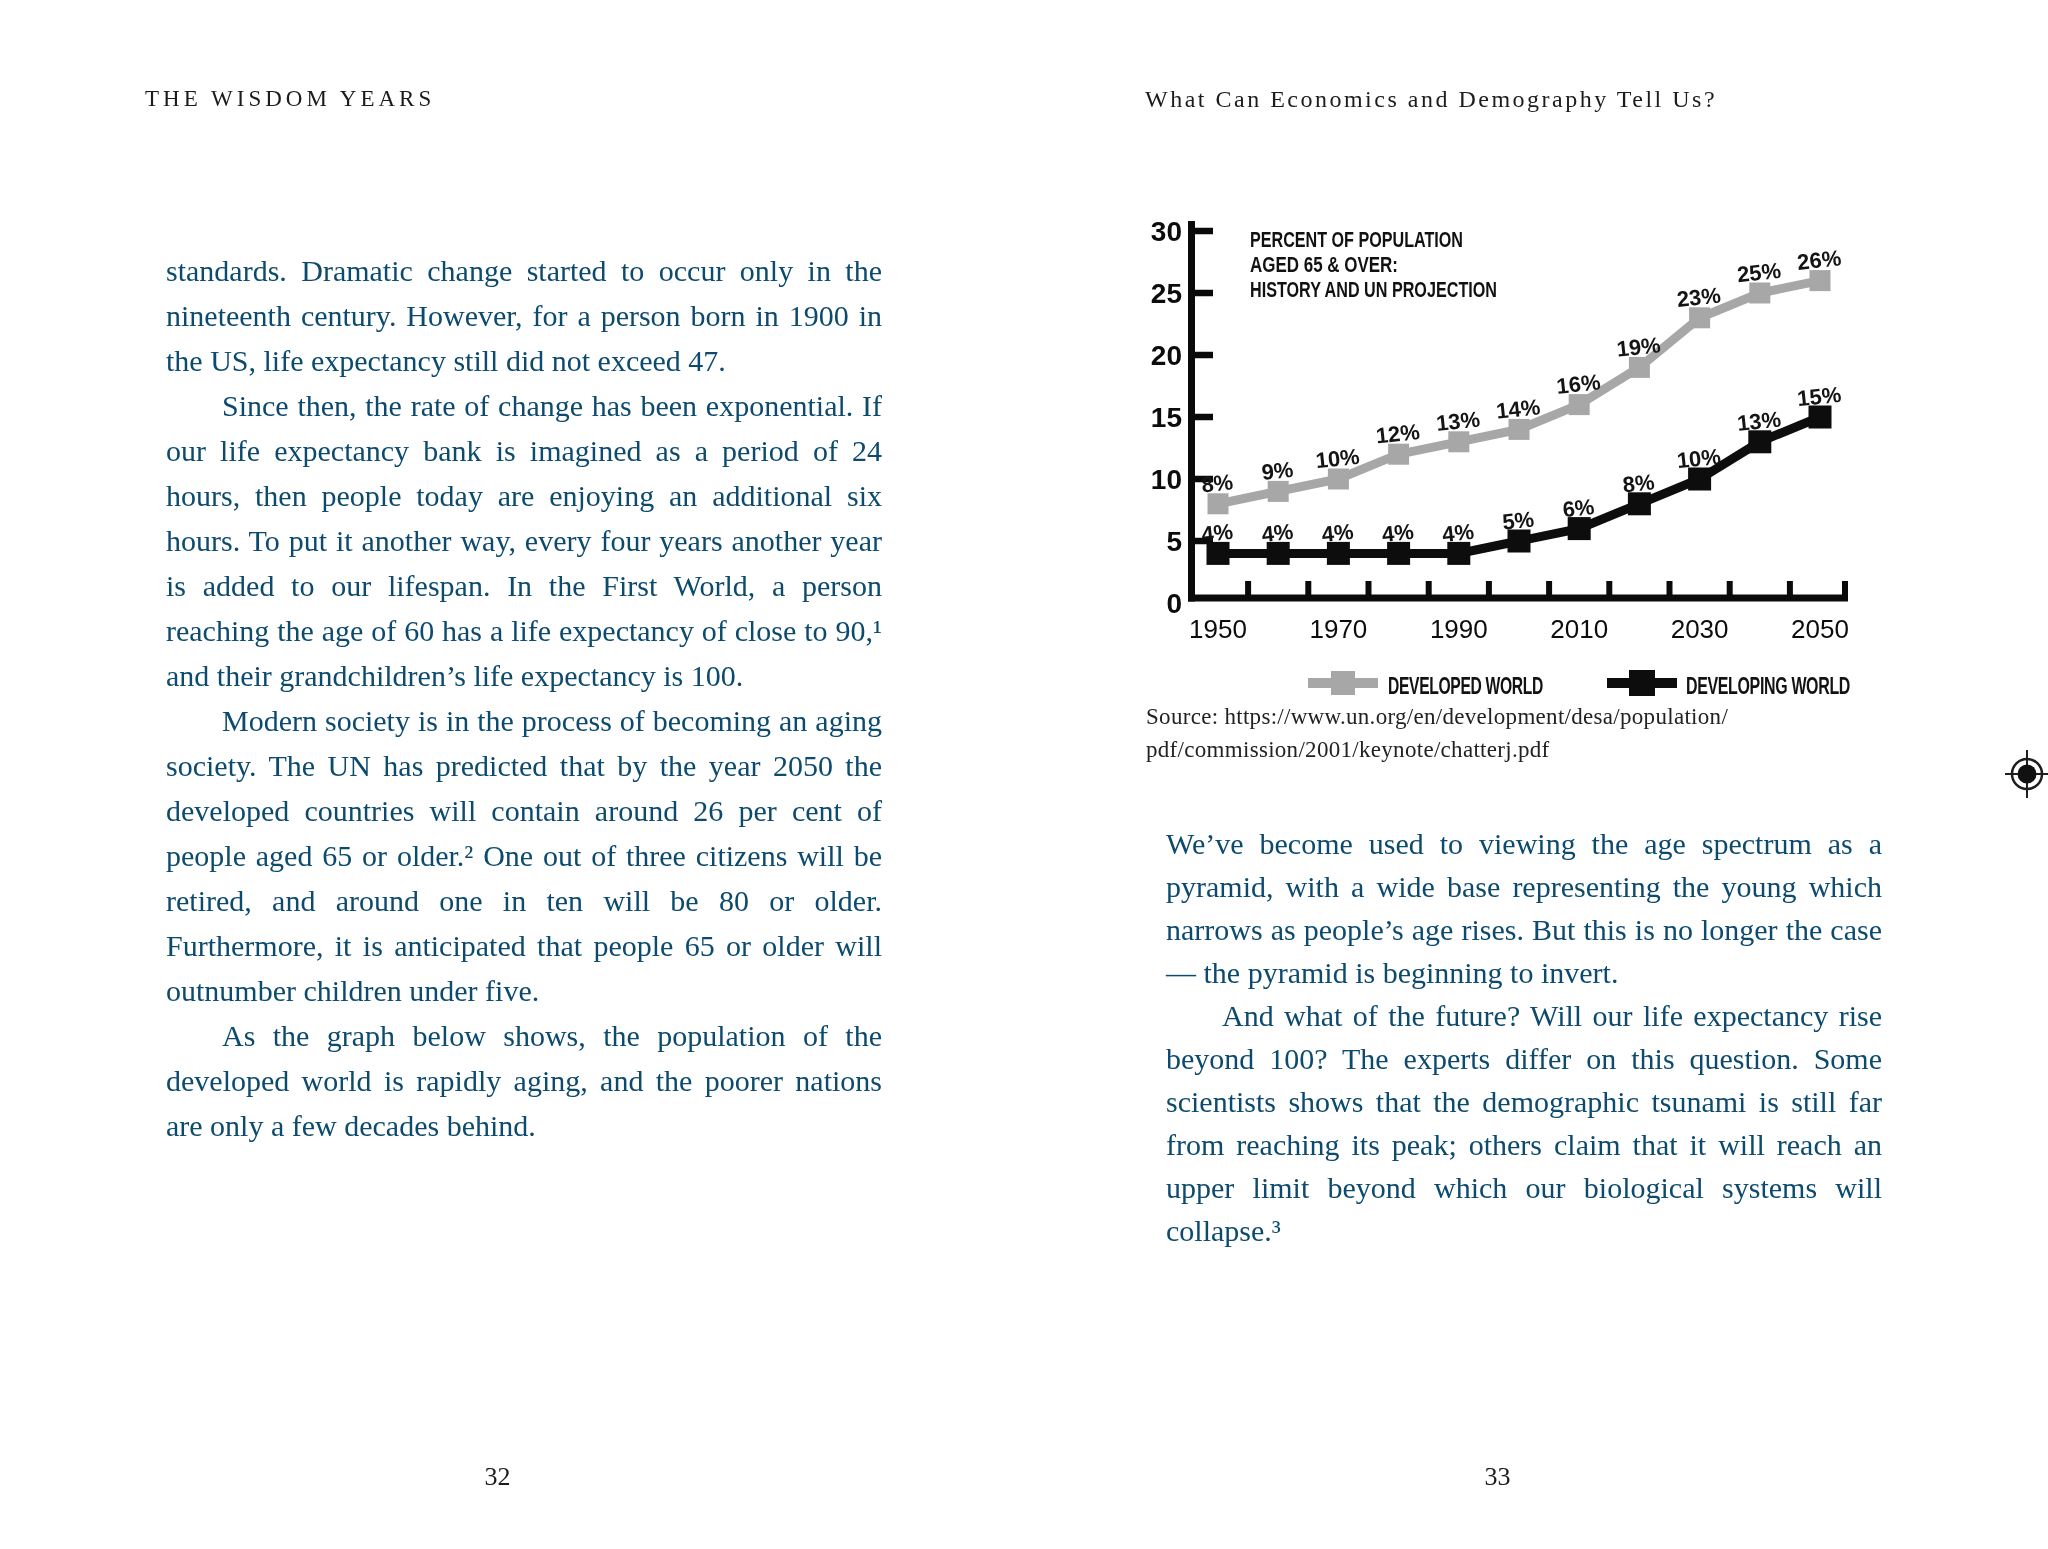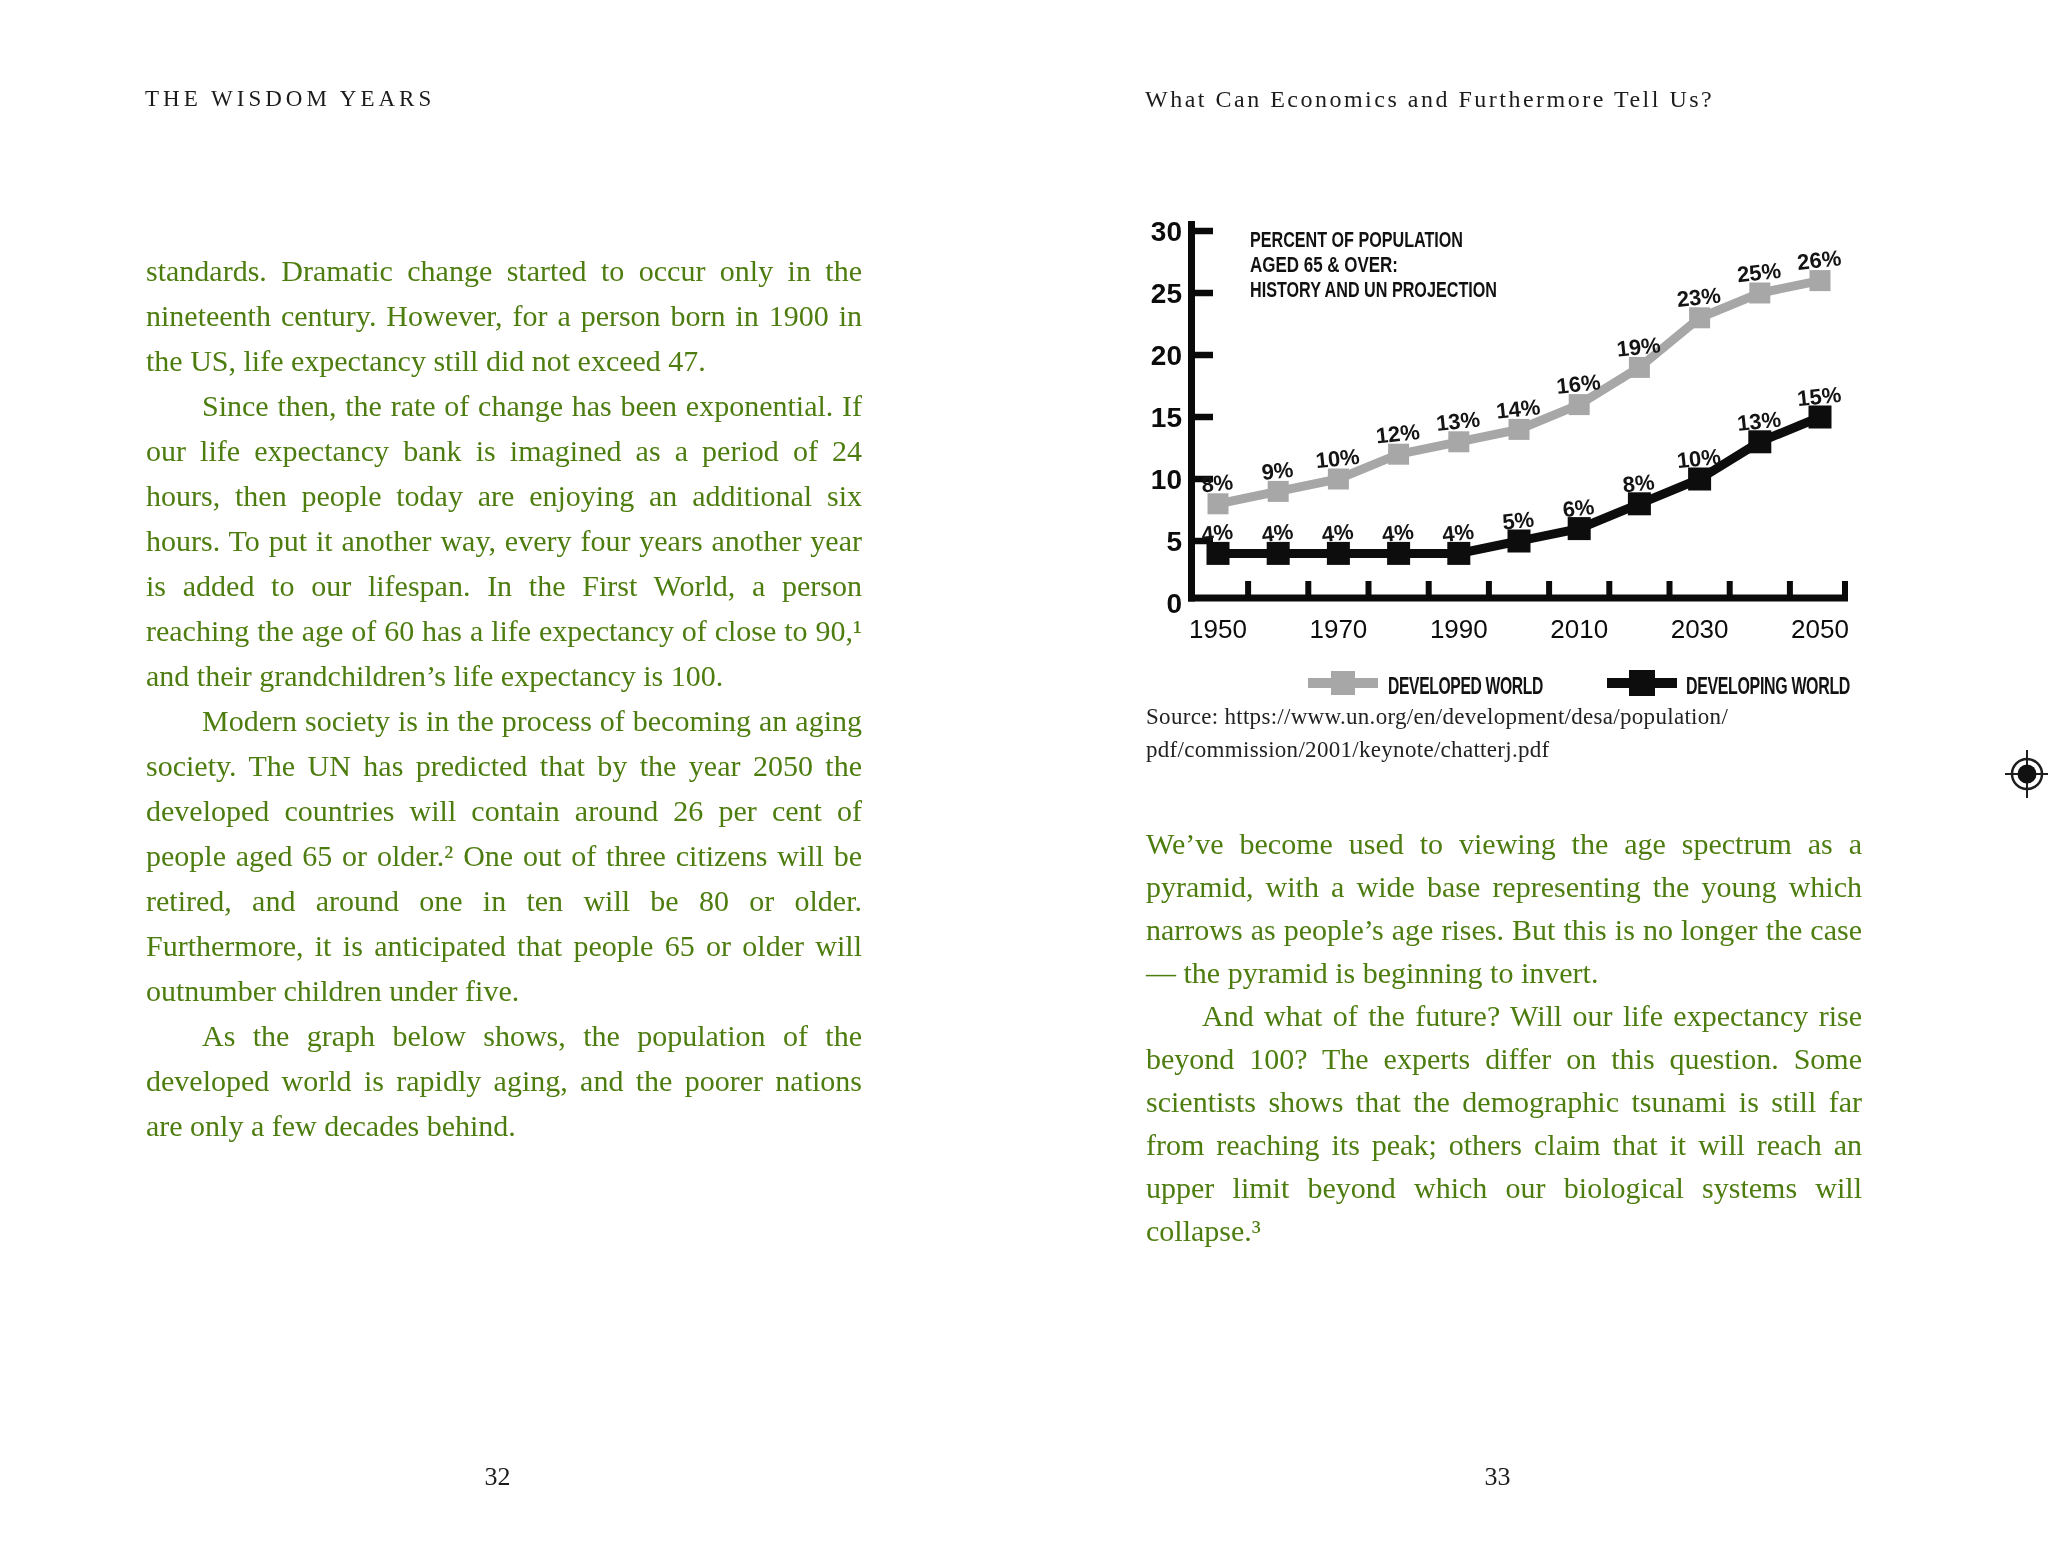--- a/index.html
+++ b/index.html
@@ -8,21 +8,21 @@
     position:relative; width:2048px; height:1549px;
     background:#ffffff; overflow:hidden;
     font-family:"Liberation Serif", serif; color:#161616;
   }
   .running-head{
     position:absolute; top:86px; text-align:left;
     font-family:"Liberation Serif", serif; color:#1c1c1c;
   }
   .rh-left{ left:145px; width:716px; font-size:23px; letter-spacing:4px; }
   .rh-right{ left:1145px; width:716px; font-size:24px; letter-spacing:2.5px; }
-  .body-text{ position:absolute; text-align:justify; color:#4d7c0f; }
+  .body-text{ position:absolute; text-align:justify; color:#0c4a6e;margin-left:20px; }
   .body-text p{ margin:0; padding:0; }
   .body-text p.indent{ text-indent:56px; }
   .body-left{ left:146px; top:248px; width:716px; font-size:30px; line-height:45px; }
   .body-right{ left:1146px; top:822px; width:716px; font-size:30px; line-height:43px; }
   .page-number{ position:absolute; top:1462px; text-align:center; font-size:26px; color:#1c1c1c; }
   .pn-left{ left:140px; width:715px; }
   .pn-right{ left:1140px; width:715px; }
   .chart-figure{ position:absolute; left:1146px; top:205px; width:760px; height:500px; }
   .chart-source{
     position:absolute; left:1146px; top:700px; width:720px;
@@ -45,21 +45,21 @@
     <div class="body-text body-left" id="left-body">
         <p class="para">standards. Dramatic change started to occur only in the nineteenth century. However, for a person born in 1900 in the US, life expectancy still did not exceed 47.</p>
         <p class="para indent">Since then, the rate of change has been exponential. If our life expectancy bank is imagined as a period of 24 hours, then people today are enjoying an additional six hours. To put it another way, every four years another year is added to our lifespan. In the First World, a person reaching the age of 60 has a life expectancy of close to 90,¹ and their grandchildren’s life expectancy is 100.</p>
         <p class="para indent">Modern society is in the process of becoming an aging society. The UN has predicted that by the year 2050 the developed countries will contain around 26 per cent of people aged 65 or older.² One out of three citizens will be retired, and around one in ten will be 80 or older. Furthermore, it is anticipated that people 65 or older will outnumber children under five.</p>
         <p class="para indent">As the graph below shows, the population of the developed world is rapidly aging, and the poorer nations are only a few decades behind.</p>
       </div>
     <div class="page-number pn-left">32</div>
   </div>
 
   <div class="page-right">
-    <div class="running-head rh-right">What Can Economics and Furthermore Tell Us?</div>
+    <div class="running-head rh-right">What Can Economics and Demography Tell Us?</div>
     <div class="chart-figure" id="chart-figure"><svg viewBox="0 0 760 500" width="760" height="500">
           <text x="104" y="42" class="ctitle" textLength="213" lengthAdjust="spacingAndGlyphs">PERCENT OF POPULATION</text>
           <text x="104" y="67" class="ctitle" textLength="148" lengthAdjust="spacingAndGlyphs">AGED 65 &amp; OVER:</text>
           <text x="104" y="92" class="ctitle" textLength="247" lengthAdjust="spacingAndGlyphs">HISTORY AND UN PROJECTION</text>
           <line x1="45.5" y1="16" x2="45.5" y2="396.5" stroke="#0a0a0a" stroke-width="7"></line>
           <line x1="42" y1="393" x2="702" y2="393" stroke="#0a0a0a" stroke-width="7"></line>
           <text x="36" y="408" text-anchor="end" class="ylab">0</text>
           <line x1="45.5" y1="336" x2="67" y2="336" stroke="#0a0a0a" stroke-width="6.5"></line>
           <text x="36" y="346" text-anchor="end" class="ylab">5</text>
           <line x1="45.5" y1="274" x2="67" y2="274" stroke="#0a0a0a" stroke-width="6.5"></line>

